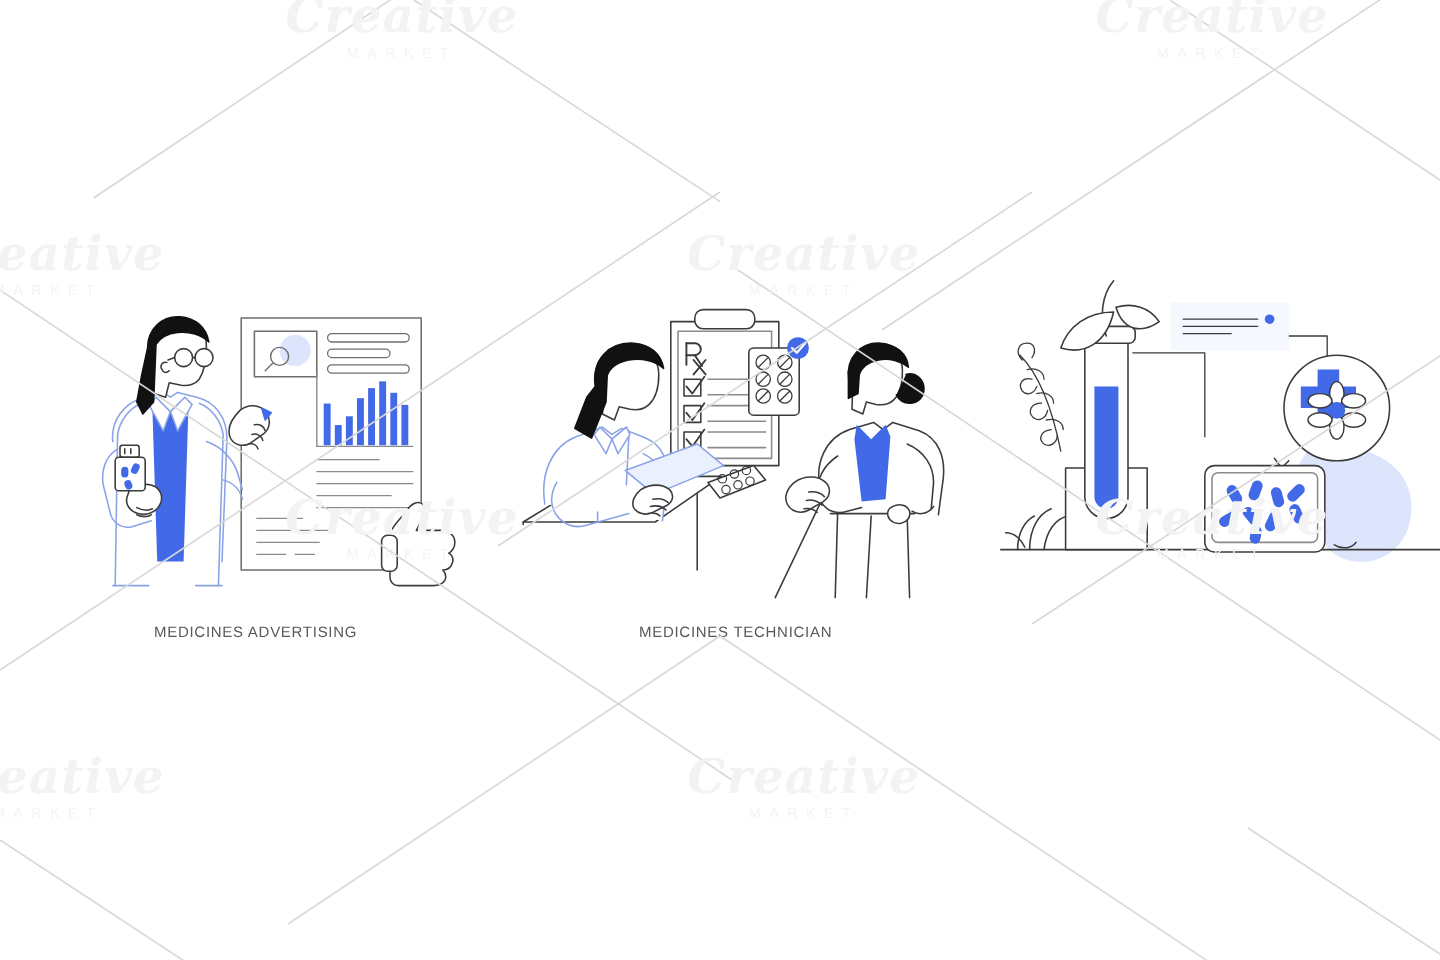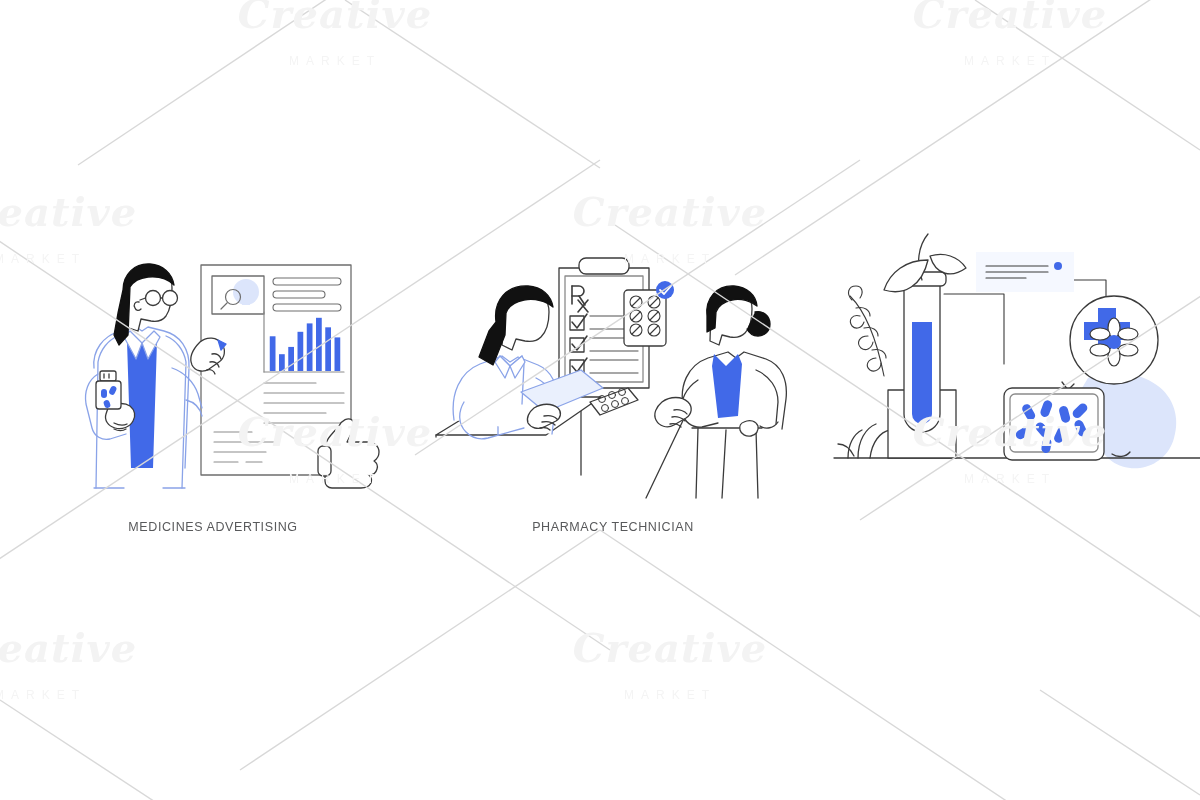--- a/index.html
+++ b/index.html
@@ -21,21 +21,21 @@
   }
   .wm-script {
     font-family: "DejaVu Serif", serif;
     font-style: italic; font-weight: 700;
     font-size: 40px; letter-spacing: 1px;
     color: #f3f3f3;
   }
   .wm-sub {
     font-family: "Liberation Sans", sans-serif;
     font-size: 12px; letter-spacing: 7px; font-weight: 400;
-    color: #f4f4f4; margin-top: 21px;
+    color: #f4f4f4; margin-top: 4px;
   }
 
   
   .panels {
     position: absolute; inset: 0; display: flex; z-index: 2;
   }
   .panel {
     flex: 1 1 33.333%; position: relative; margin-left: 26px;
   }
   .art { position: absolute; left: 0; top: 250px; width: 100%; height: 265px; }
@@ -348,21 +348,21 @@
                   <circle cx="186" cy="145" r="3.5"></circle>
                   <circle cx="196" cy="142" r="3.5"></circle>
                 <circle cx="179" cy="158" r="3.5"></circle>
                   <circle cx="189" cy="154" r="3.5"></circle>
                   <circle cx="199" cy="151" r="3.5"></circle>
               </g>
             </g>
           </g>
         </svg>
       </div>
-      <div class="caption">PHARMACY TECHNICIAN</div>
+      <div class="caption">MEDICINES TECHNICIAN</div>
     </div>
 
     <div class="panel">
       <div class="art">
         <svg width="400" height="265" viewBox="0 0 400 265">
           <g fill="none" stroke="#3b3b3b" stroke-width="1.3" stroke-linecap="round" stroke-linejoin="round">
 
             <g>
               <path d="M262 128c24-10 52-6 70 8 16 12 22 32 16 52-4 16-18 28-34 30-20 2-36-8-42-26-6-18-14-34-22-44z" fill="#dce5fb" stroke="none"></path>
               <path d="M258 120c6-4 14-3 18 2" stroke="#3b3b3b"></path>

